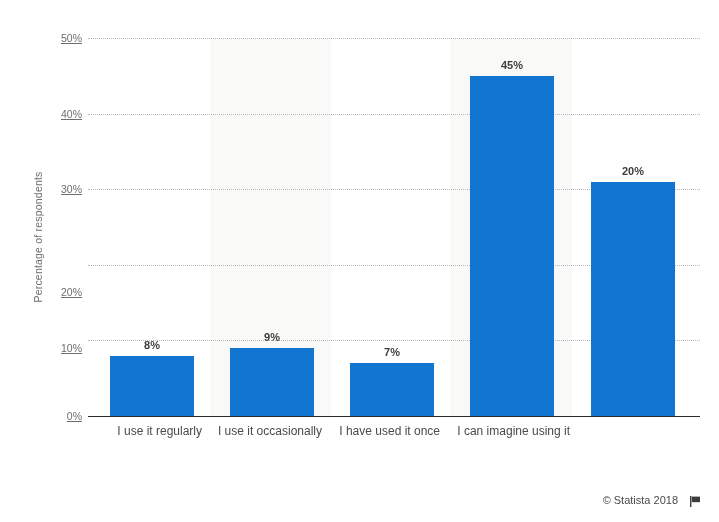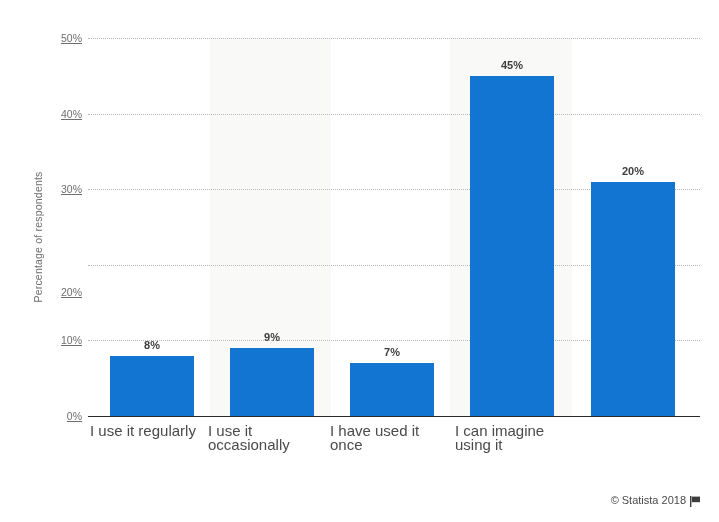--- a/index.html
+++ b/index.html
@@ -103,36 +103,36 @@
     left: 38px;
     top: 0;
     width: 44px;
     height: 522px;
   }
 
   
   .x-label {
     position: absolute;
     top: 424px;
-    text-align: left;
-    font-size: 15px;
+    text-align: right;
+    font-size: 12px;
     color: #4a4a4a;
     line-height: 14px;
   }
 
   
   .footer {
     position: absolute;
     right: 18px;
     top: 494px;
     font-size: 11px;
     color: #4a4a4a;
     display: flex;
     align-items: center;
-    gap: 4px;
+    gap: 12px;
     white-space: nowrap;
   }
   .flag-icon {
     display: inline-block;
     width: 11px;
     height: 11px;
     position: relative;
     top: 1px;
   }
 </style>
@@ -141,21 +141,21 @@
 
 <div id="chart-root">
 
   <div class="y-axis-title">Percentage of respondents</div>
 
   <div class="y-ticks-col">
     <div class="y-tick" style="top:32px;">50%</div>
     <div class="y-tick" style="top:108px;">40%</div>
     <div class="y-tick" style="top:183px;">30%</div>
     <div class="y-tick" style="top:259px;margin-top:27px;">20%</div>
-    <div class="y-tick" style="top:334px;">10%</div>
+    <div class="y-tick" style="top:342px;">10%</div>
     <div class="y-tick" style="top:410px;">0%</div>
   </div>
 
   <div class="plot-area">
 
     <div class="band" style="left:122px; width:121px;"></div>
     <div class="band" style="left:362px; width:122px;"></div>
 
     <div class="gridline" style="top:0px;"></div>
     <div class="gridline" style="top:75.6px;"></div>

